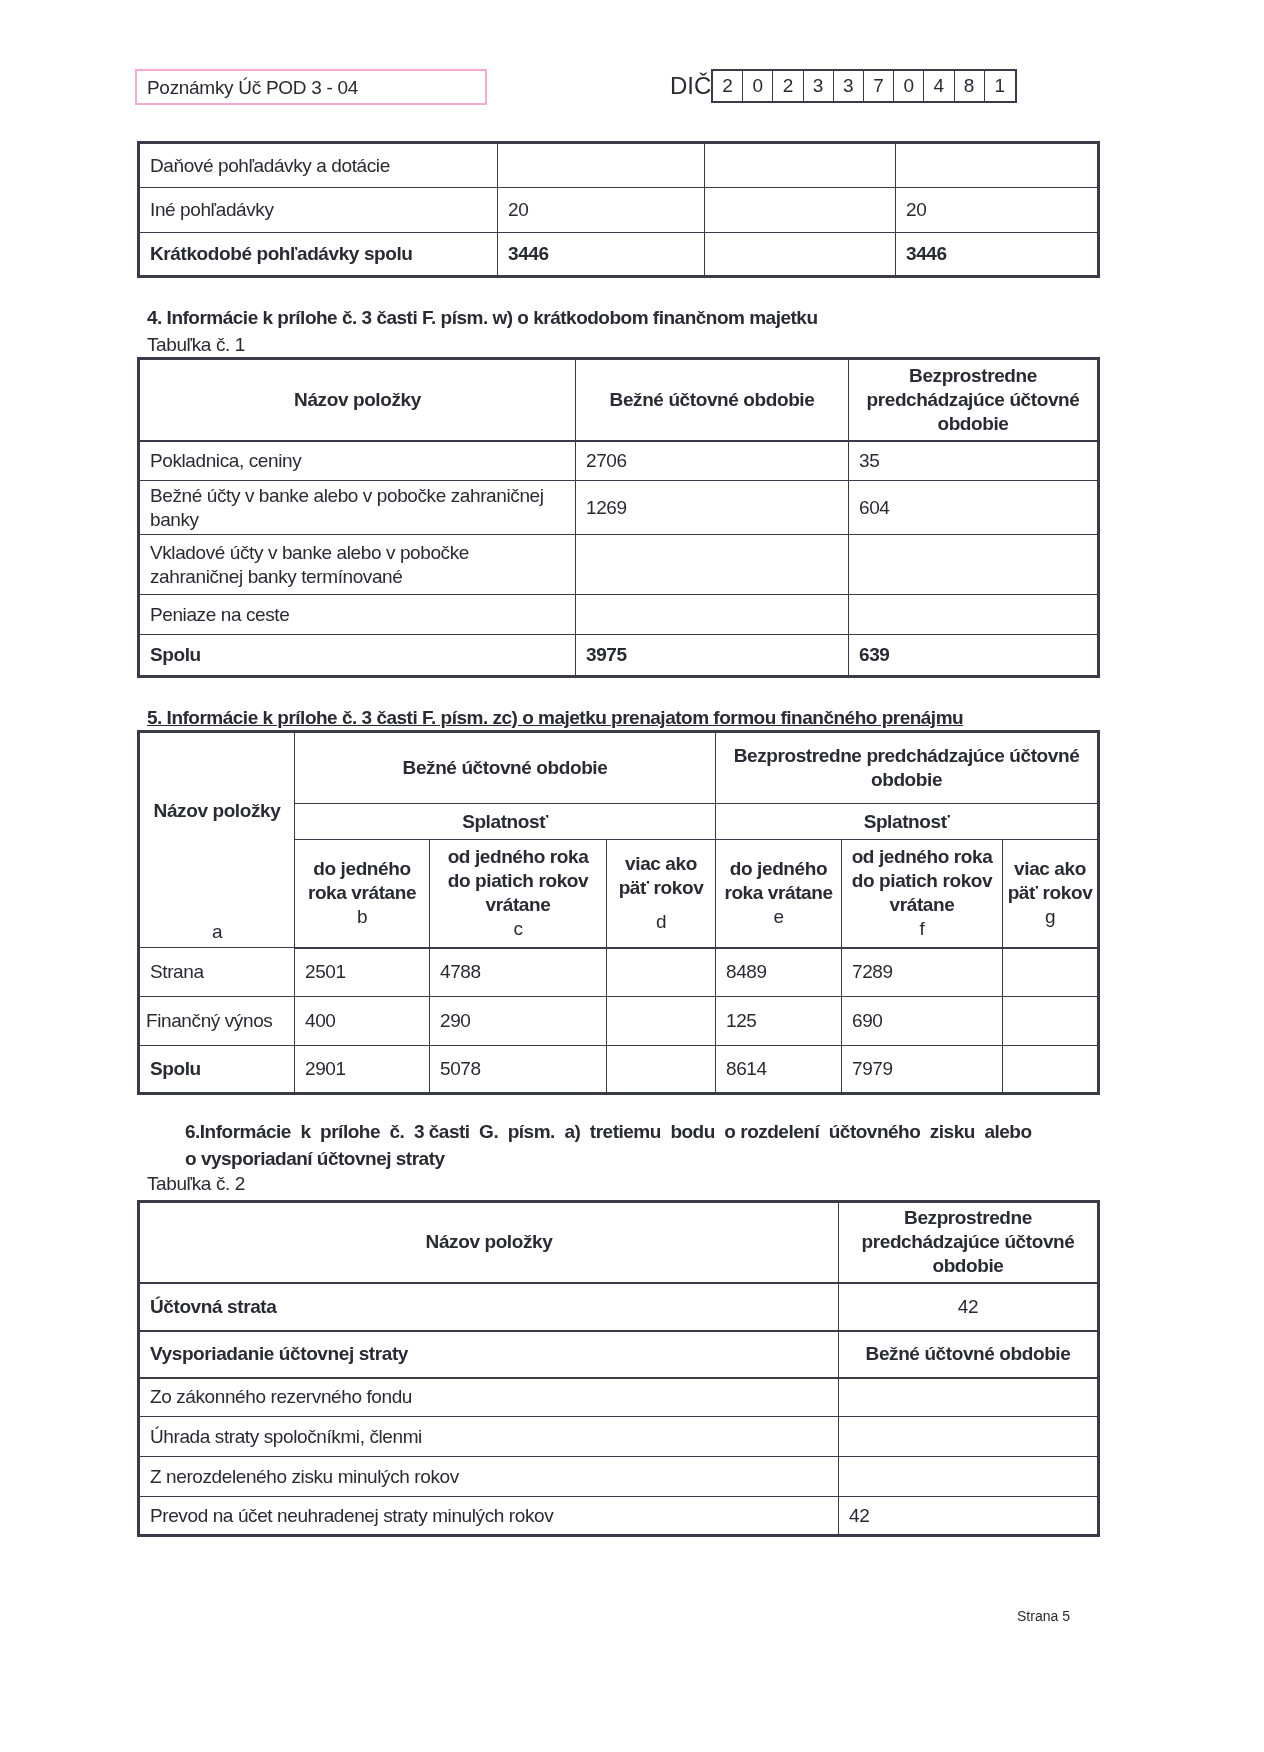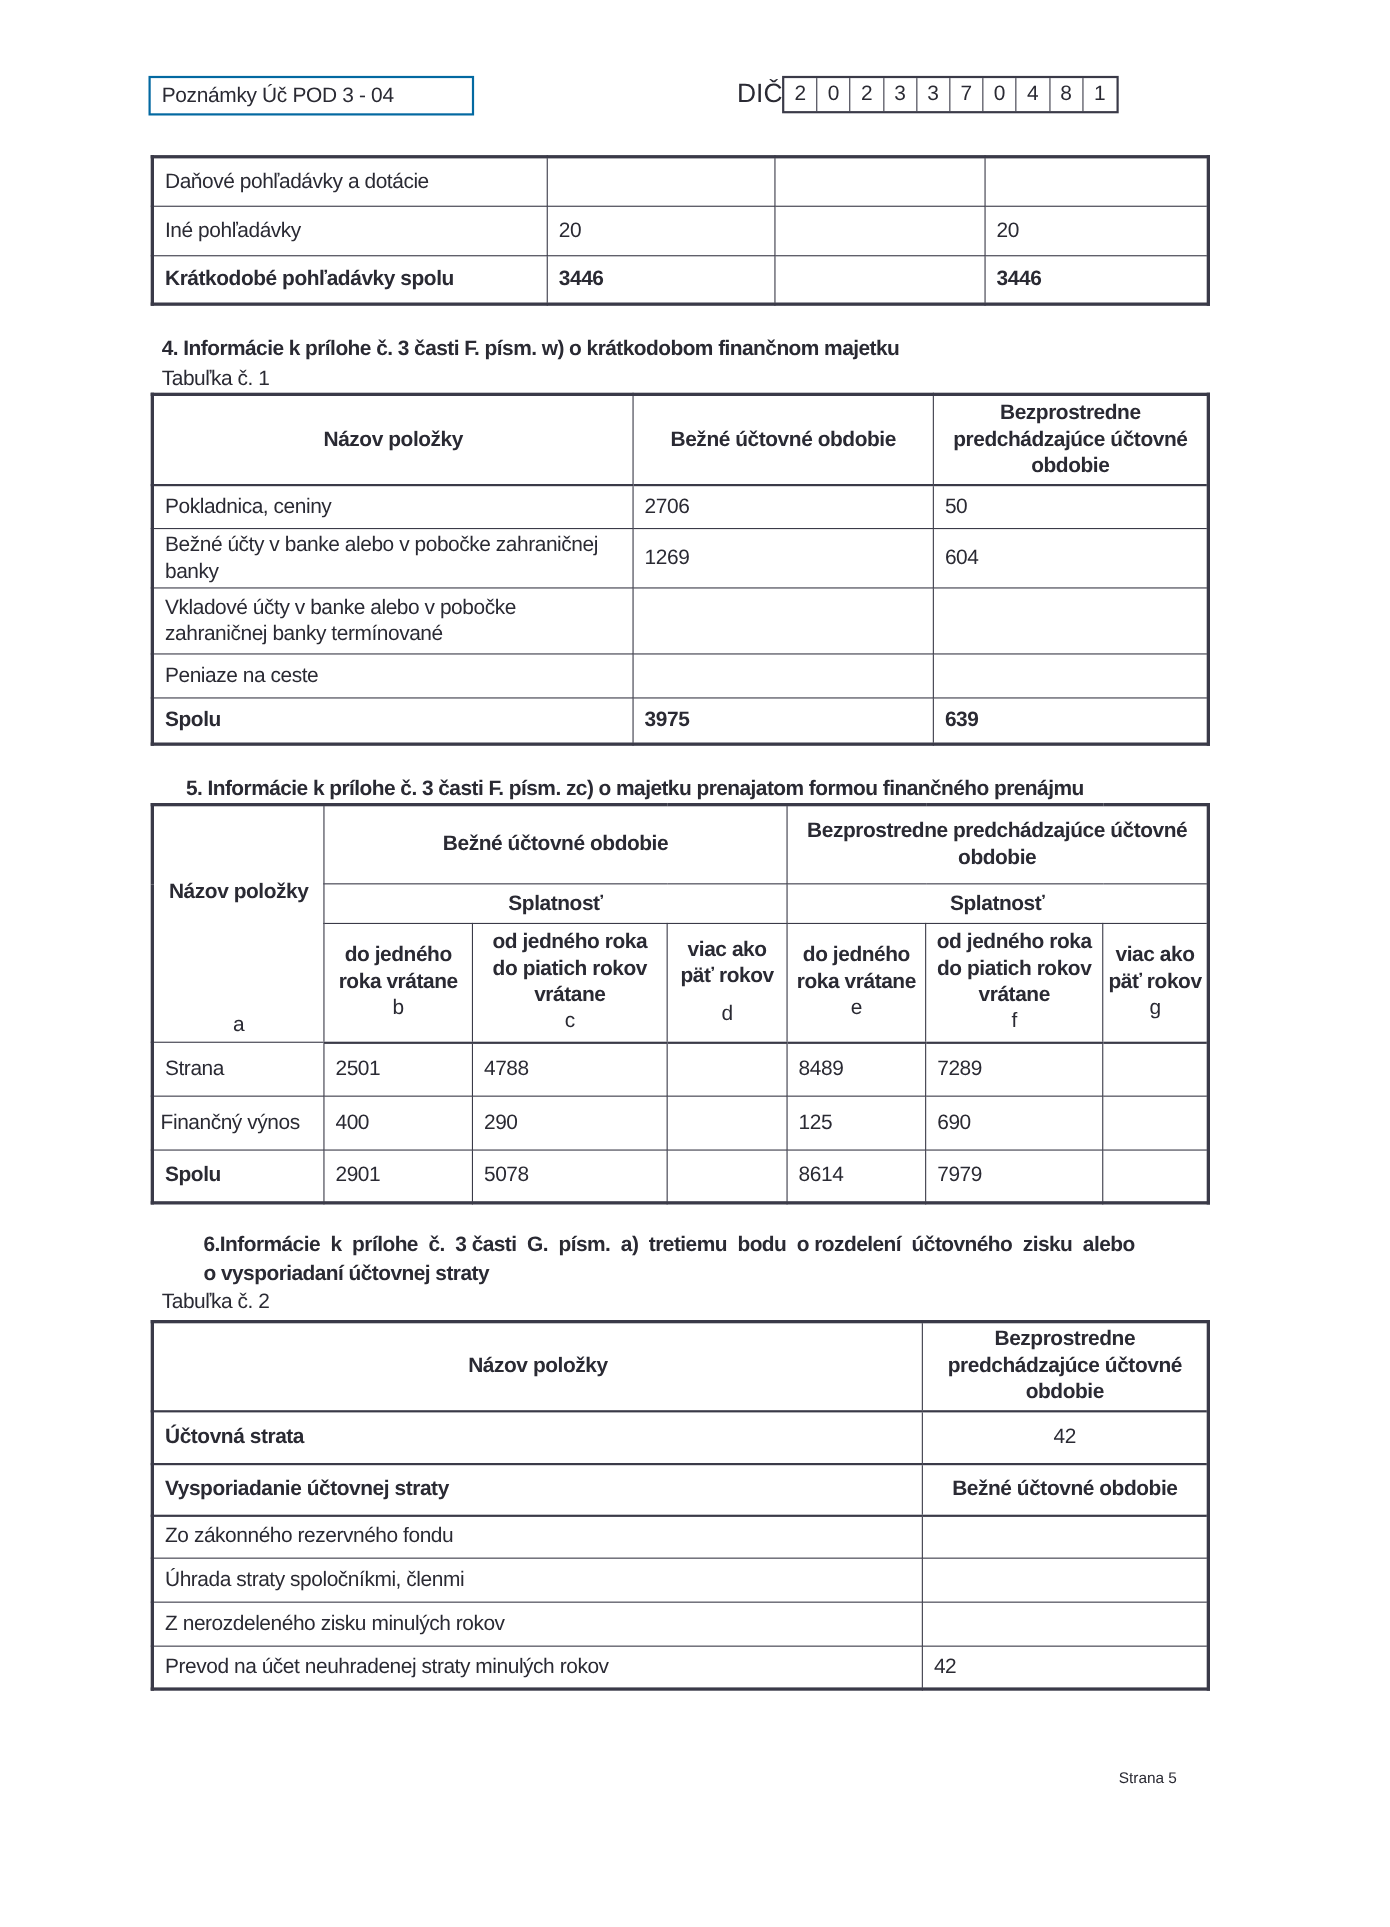--- a/index.html
+++ b/index.html
@@ -1,19 +1,19 @@
 <!DOCTYPE html>
 <html><head>
 <meta charset="utf-8">
 <style>
   * { box-sizing: border-box; margin: 0; padding: 0; }
   html, body { width: 1264px; height: 1752px; background: #ffffff; }
   body { position: relative; font-family: "Liberation Sans", sans-serif; color: #2a2a33; overflow: hidden; }
   .abs { position: absolute; }
-  .hdr-box { left: 135px; top: 69px; width: 296px; height: 36px; border: 2px solid #0369a1; font-size: 19px; padding: 6px 10px; letter-spacing: -0.3px; }
+  .hdr-box { left: 135px; top: 69px; width: 352px; height: 36px; border: 2px solid #f9a8d4; font-size: 19px; padding: 6px 10px; letter-spacing: -0.3px; }
   .dic-label { left: 670px; top: 72px; font-size: 24px; }
   .dic-boxes { left: 711px; top: 69px; height: 34px; display: flex; border: 2px solid #3a3a48; }
   .dic-digit { width: 30.2px; height: 30px; border-right: 1px solid #3a3a48; font-size: 19px; text-align: center; line-height: 30px; }
   .dic-digit:last-child { border-right: none; }
   table { border-collapse: collapse; position: absolute; table-layout: fixed; }
   td, th { border: 1px solid #3a3a48; font-size: 19px; letter-spacing: -0.4px; padding: 0 10px; vertical-align: middle; font-weight: normal; }
   .frame { border: 3px solid #3a3a48; }
   .bold { font-weight: bold; }
   .center { text-align: center; }
   .heading { font-size: 19px; font-weight: bold; letter-spacing: -0.5px; }
@@ -81,21 +81,21 @@
     </colgroup>
   <tbody>
       <tr style="height:82px" class="thick-bottom">
     <th class="bold center">Názov položky</th>
     <th class="bold center">Bežné účtovné obdobie</th>
     <th class="bold center lh" style="padding:0 6px">Bezprostredne predchádzajúce účtovné obdobie</th>
   </tr>
   <tr style="height:40px">
     <td>Pokladnica, ceniny</td>
     <td>2706</td>
-    <td>50</td>
+    <td>35</td>
   </tr>
   <tr style="height:54px">
     <td class="lh">Bežné účty v banke alebo v pobočke zahraničnej banky</td>
     <td>1269</td>
     <td>604</td>
   </tr>
   <tr style="height:60px">
     <td class="lh" style="padding-right:40px">Vkladové účty v banke alebo v pobočke zahraničnej banky termínované</td>
     <td></td>
     <td></td>
@@ -106,21 +106,21 @@
     <td></td>
   </tr>
   <tr style="height:42px">
     <td class="bold">Spolu</td>
     <td class="bold">3975</td>
     <td class="bold">639</td>
   </tr>
 </tbody>
   </table>
 
-<div class="abs heading" style="left:147px; top:707px;  margin-left: 22px;">5.   Informácie k prílohe č. 3 časti F. písm. zc) o majetku prenajatom formou finančného prenájmu</div>
+<div class="abs heading" style="left:147px; top:707px; text-decoration: underline;">5.   Informácie k prílohe č. 3 časti F. písm. zc) o majetku prenajatom formou finančného prenájmu</div>
 <table class="frame" style="left:137px; top:730px; width:960px;">
   <colgroup>
     <col style="width:156px">
       <col style="width:135px">
       <col style="width:177px">
       <col style="width:109px">
     <col style="width:126px">
       <col style="width:161px">
       <col style="width:96px">
   </colgroup>

